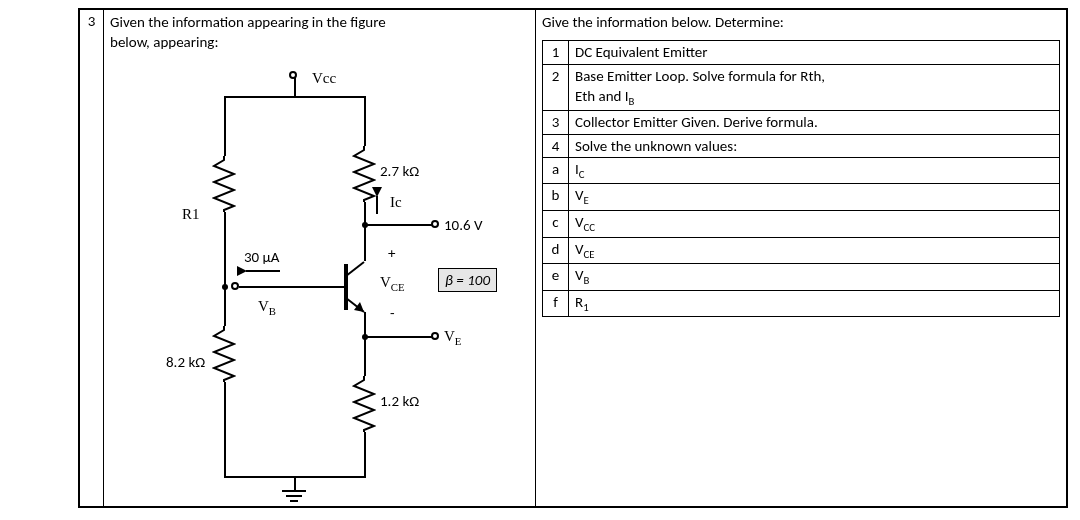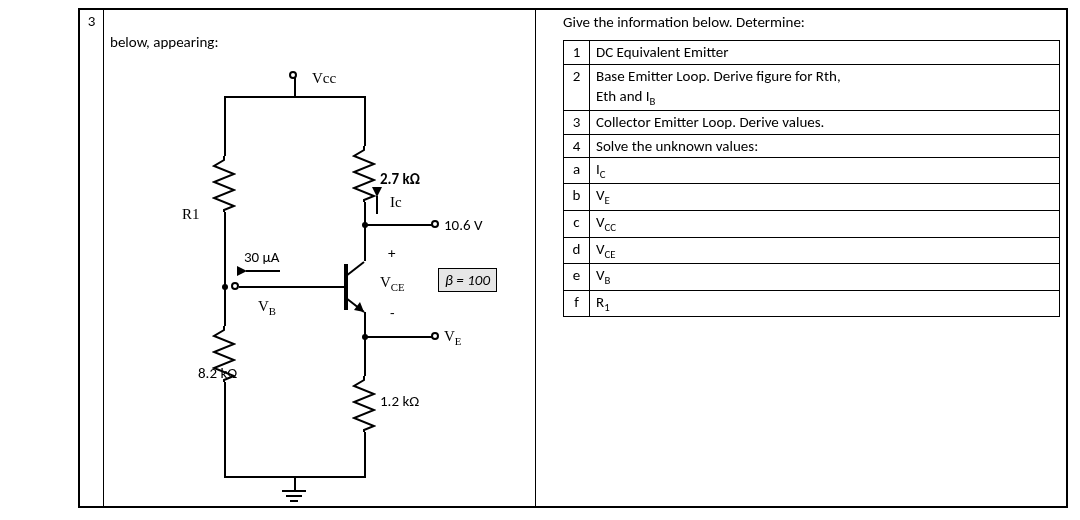--- a/index.html
+++ b/index.html
@@ -30,21 +30,20 @@
   }
   .left-col {
     width: 432px;
     border-right: 1px solid #000;
     padding: 2px 6px 0 6px;
     position: relative;
   }
   .right-col {
     flex: 1;
     padding: 2px 6px 0 6px;
-    margin-left: 21px;
   }
   .prompt-text { line-height: 1.35; }
   .sub { font-size: 0.72em; vertical-align: sub; }
 
   
   table.tasks {
     border-collapse: collapse;
     width: 100%;
     margin-top: 8px;
   }
@@ -103,21 +102,21 @@
 <body>
 
 <div class="outer">
 
   <div class="num-col">
     <span>3</span>
   </div>
 
   <div class="left-col">
     <div class="prompt-text">
-      <br>
+      <span>Given the information appearing in the figure</span><br>
       <span>below, appearing:</span>
     </div>
 
     <div class="fig">
 
       <div class="wire wv" style="left:150px; top:0px; height:20px;"></div>
       <div class="odot" style="left:150px; top:0px;"></div>
       <span class="lbl" style="left:168px; top:-6px; font-family:'Times New Roman',serif;">Vcc</span>
 
       <div class="wire wh" style="left:80px; top:20px; width:142px;"></div>
@@ -131,38 +130,38 @@
       <span class="lbl" style="left:38px; top:130px; font-family:'Times New Roman',serif;">R1</span>
       <div class="wire wv" style="left:80px; top:136px; height:74px;"></div>
 
       <div class="dot" style="left:81px; top:211px;"></div>
       <div class="wire wv" style="left:80px; top:210px; height:40px;"></div>
       <div class="res-v" style="left:68px; top:250px;">
         <svg width="24" height="56">
             <polyline points="12,0 12,4 2,10 22,18 2,26 22,34 2,42 22,50 12,54 12,56" fill="none" stroke="#000" stroke-width="2"></polyline>
           </svg>
       </div>
-      <span class="lbl" style="left:22px; top:288px;margin-left:32px;">8.2 kΩ</span>
+      <span class="lbl" style="left:22px; top:277px;">8.2 kΩ</span>
       <div class="wire wv" style="left:80px; top:306px; height:94px;"></div>
 
       <div class="wire wh" style="left:80px; top:400px; width:142px;"></div>
       <div class="wire wv" style="left:150px; top:400px; height:14px;"></div>
       <div class="gnd" style="left:150px; top:414px;">
         <div class="l1"></div>
           <div class="l2"></div>
           <div class="l3"></div>
       </div>
 
       <div class="wire wv" style="left:220px; top:20px; height:50px;"></div>
       <div class="res-v" style="left:208px; top:70px;">
         <svg width="24" height="56">
             <polyline points="12,0 12,4 2,10 22,18 2,26 22,34 2,42 22,50 12,54 12,56" fill="none" stroke="#000" stroke-width="2"></polyline>
           </svg>
       </div>
-      <span class="lbl" style="left:236px; top:94px;font-weight:bold;">2.7 kΩ</span>
+      <span class="lbl" style="left:236px; top:86px;">2.7 kΩ</span>
       <div class="wire wv" style="left:220px; top:126px; height:22px;"></div>
 
       <div class="arrow-d" style="left:232px; top:120px;">
         <div style="position:absolute; width:2px; height:18px; background:#000;"></div>
       </div>
       <span class="lbl" style="left:246px; top:118px; font-family:'Times New Roman',serif;">Ic</span>
 
       <div class="dot" style="left:221px; top:149px;"></div>
       <div class="wire wh" style="left:220px; top:148px; width:70px;"></div>
       <div class="odot" style="left:292px; top:149px;"></div>
@@ -225,27 +224,27 @@
 
     <table class="tasks">
       <tbody>
           <tr>
             <td class="idx">1</td>
           <td>DC Equivalent Emitter</td>
           </tr>
       <tr>
             <td class="idx">2</td>
           <td>
-            <span>Base Emitter Loop. Derive figure for Rth,</span><br>
+            <span>Base Emitter Loop. Solve formula for Rth,</span><br>
             <span>Eth and I</span><span class="sub">B</span>
           </td>
           </tr>
       <tr>
             <td class="idx">3</td>
-          <td>Collector Emitter Loop.  Derive values.</td>
+          <td>Collector Emitter Given.  Derive formula.</td>
           </tr>
       <tr>
             <td class="idx">4</td>
           <td>Solve the unknown values:</td>
           </tr>
       <tr>
             <td class="idx">a</td>
           <td><span>I</span><span class="sub">C</span></td>
           </tr>
       <tr>

